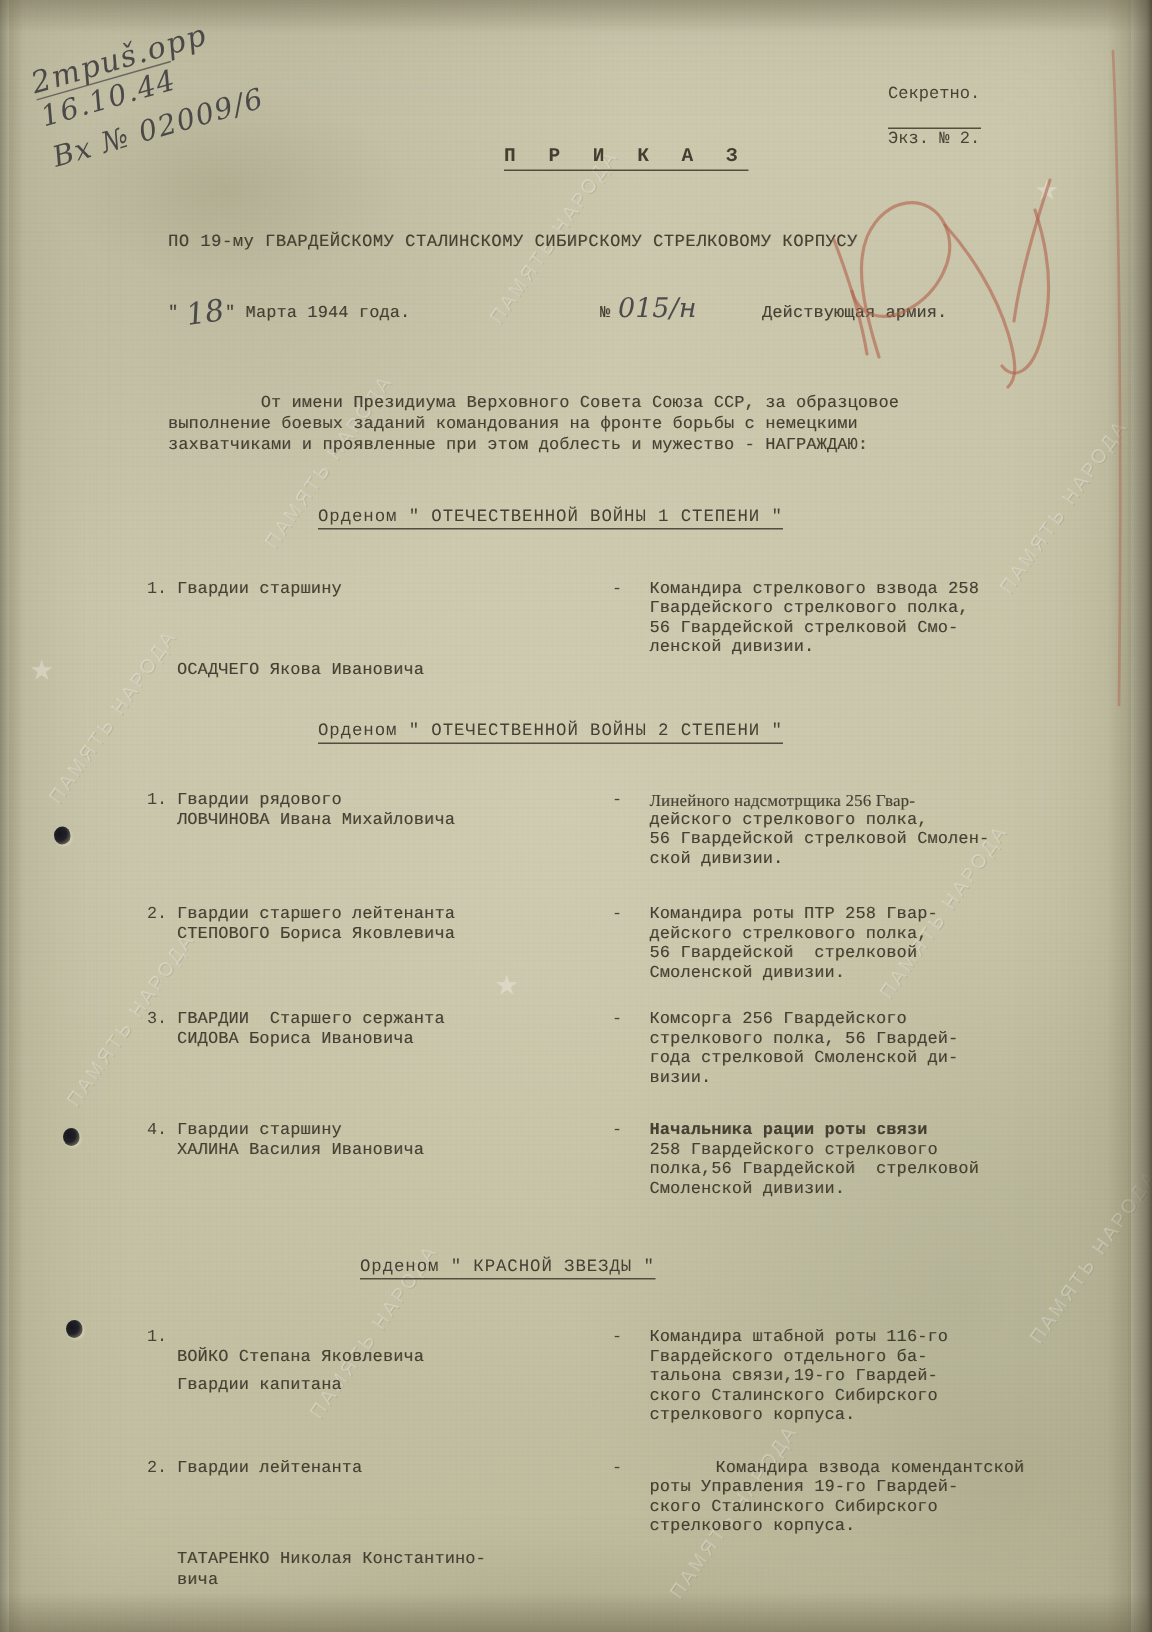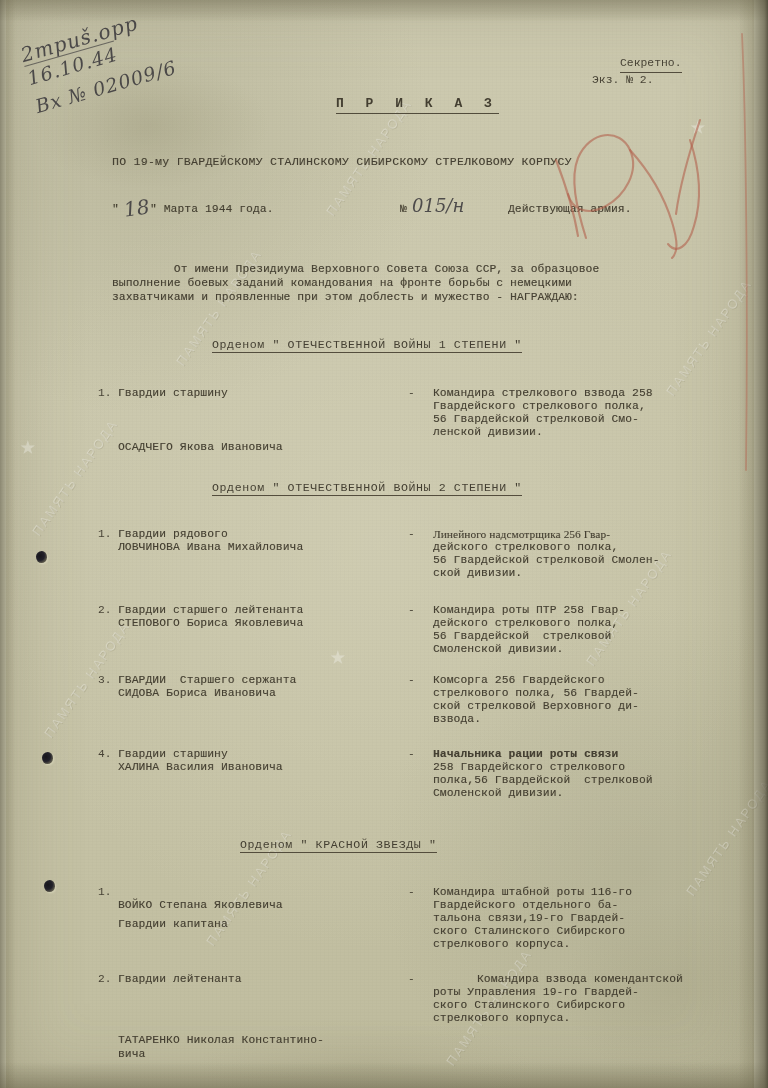--- a/index.html
+++ b/index.html
@@ -92,21 +92,21 @@
   
   #secret {
     position: absolute;
     left: 592px; top: 56px;
     text-align: left;
     font-size: 11.4px;
     line-height: 15px;
     color: #3a3529;
     opacity: .9;
   }
-  #secret .l1 { border-bottom: 1.1px solid #474032; padding-bottom: 1px; display:inline-block;margin-left:28px;}
+  #secret .l1 { border-bottom: 1.1px solid #474032; padding-bottom: 14px; display:inline-block;}
   
   .hand {
     position: absolute;
     font-family: "DejaVu Serif", serif;
     font-style: italic;
     color: #2f2d33;
     opacity: .80;
     white-space: nowrap;
   }
   
@@ -245,22 +245,22 @@
   <div class="t" style="left:433px;top:617px;">дейского стрелкового полка,</div>
   <div class="t" style="left:433px;top:630px;">56 Гвардейской  стрелковой</div>
   <div class="t" style="left:433px;top:643px;">Смоленской дивизии.</div>
 
   <div class="entry-num" style="left:98px;top:674px;">3.</div>
   <div class="t" style="left:118px;top:674px;">ГВАРДИИ  Старшего сержанта</div>
   <div class="t" style="left:118px;top:687px;">СИДОВА Бориса Ивановича</div>
   <div class="dash" style="left:408px;top:674px;">-</div>
   <div class="t" style="left:433px;top:674px;">Комсорга 256 Гвардейского</div>
   <div class="t" style="left:433px;top:687px;">стрелкового полка, 56 Гвардей-</div>
-  <div class="t" style="left:433px;top:700px;">ской стрелковой Верховного ди-</div>
-  <div class="t" style="left:433px;top:713px;">взвода.</div>
+  <div class="t" style="left:433px;top:700px;">года стрелковой Смоленской ди-</div>
+  <div class="t" style="left:433px;top:713px;">визии.</div>
 
   <div class="entry-num" style="left:98px;top:748px;">4.</div>
   <div class="t" style="left:118px;top:748px;">Гвардии старшину</div>
   <div class="t" style="left:118px;top:761px;">ХАЛИНА Василия Ивановича</div>
   <div class="dash" style="left:408px;top:748px;">-</div>
   <div class="t" style="left:433px;top:748px;font-weight:bold;">Начальника рации роты связи</div>
   <div class="t" style="left:433px;top:761px;">258 Гвардейского стрелкового</div>
   <div class="t" style="left:433px;top:774px;">полка,56 Гвардейской  стрелковой</div>
   <div class="t" style="left:433px;top:787px;">Смоленской дивизии.</div>
 

